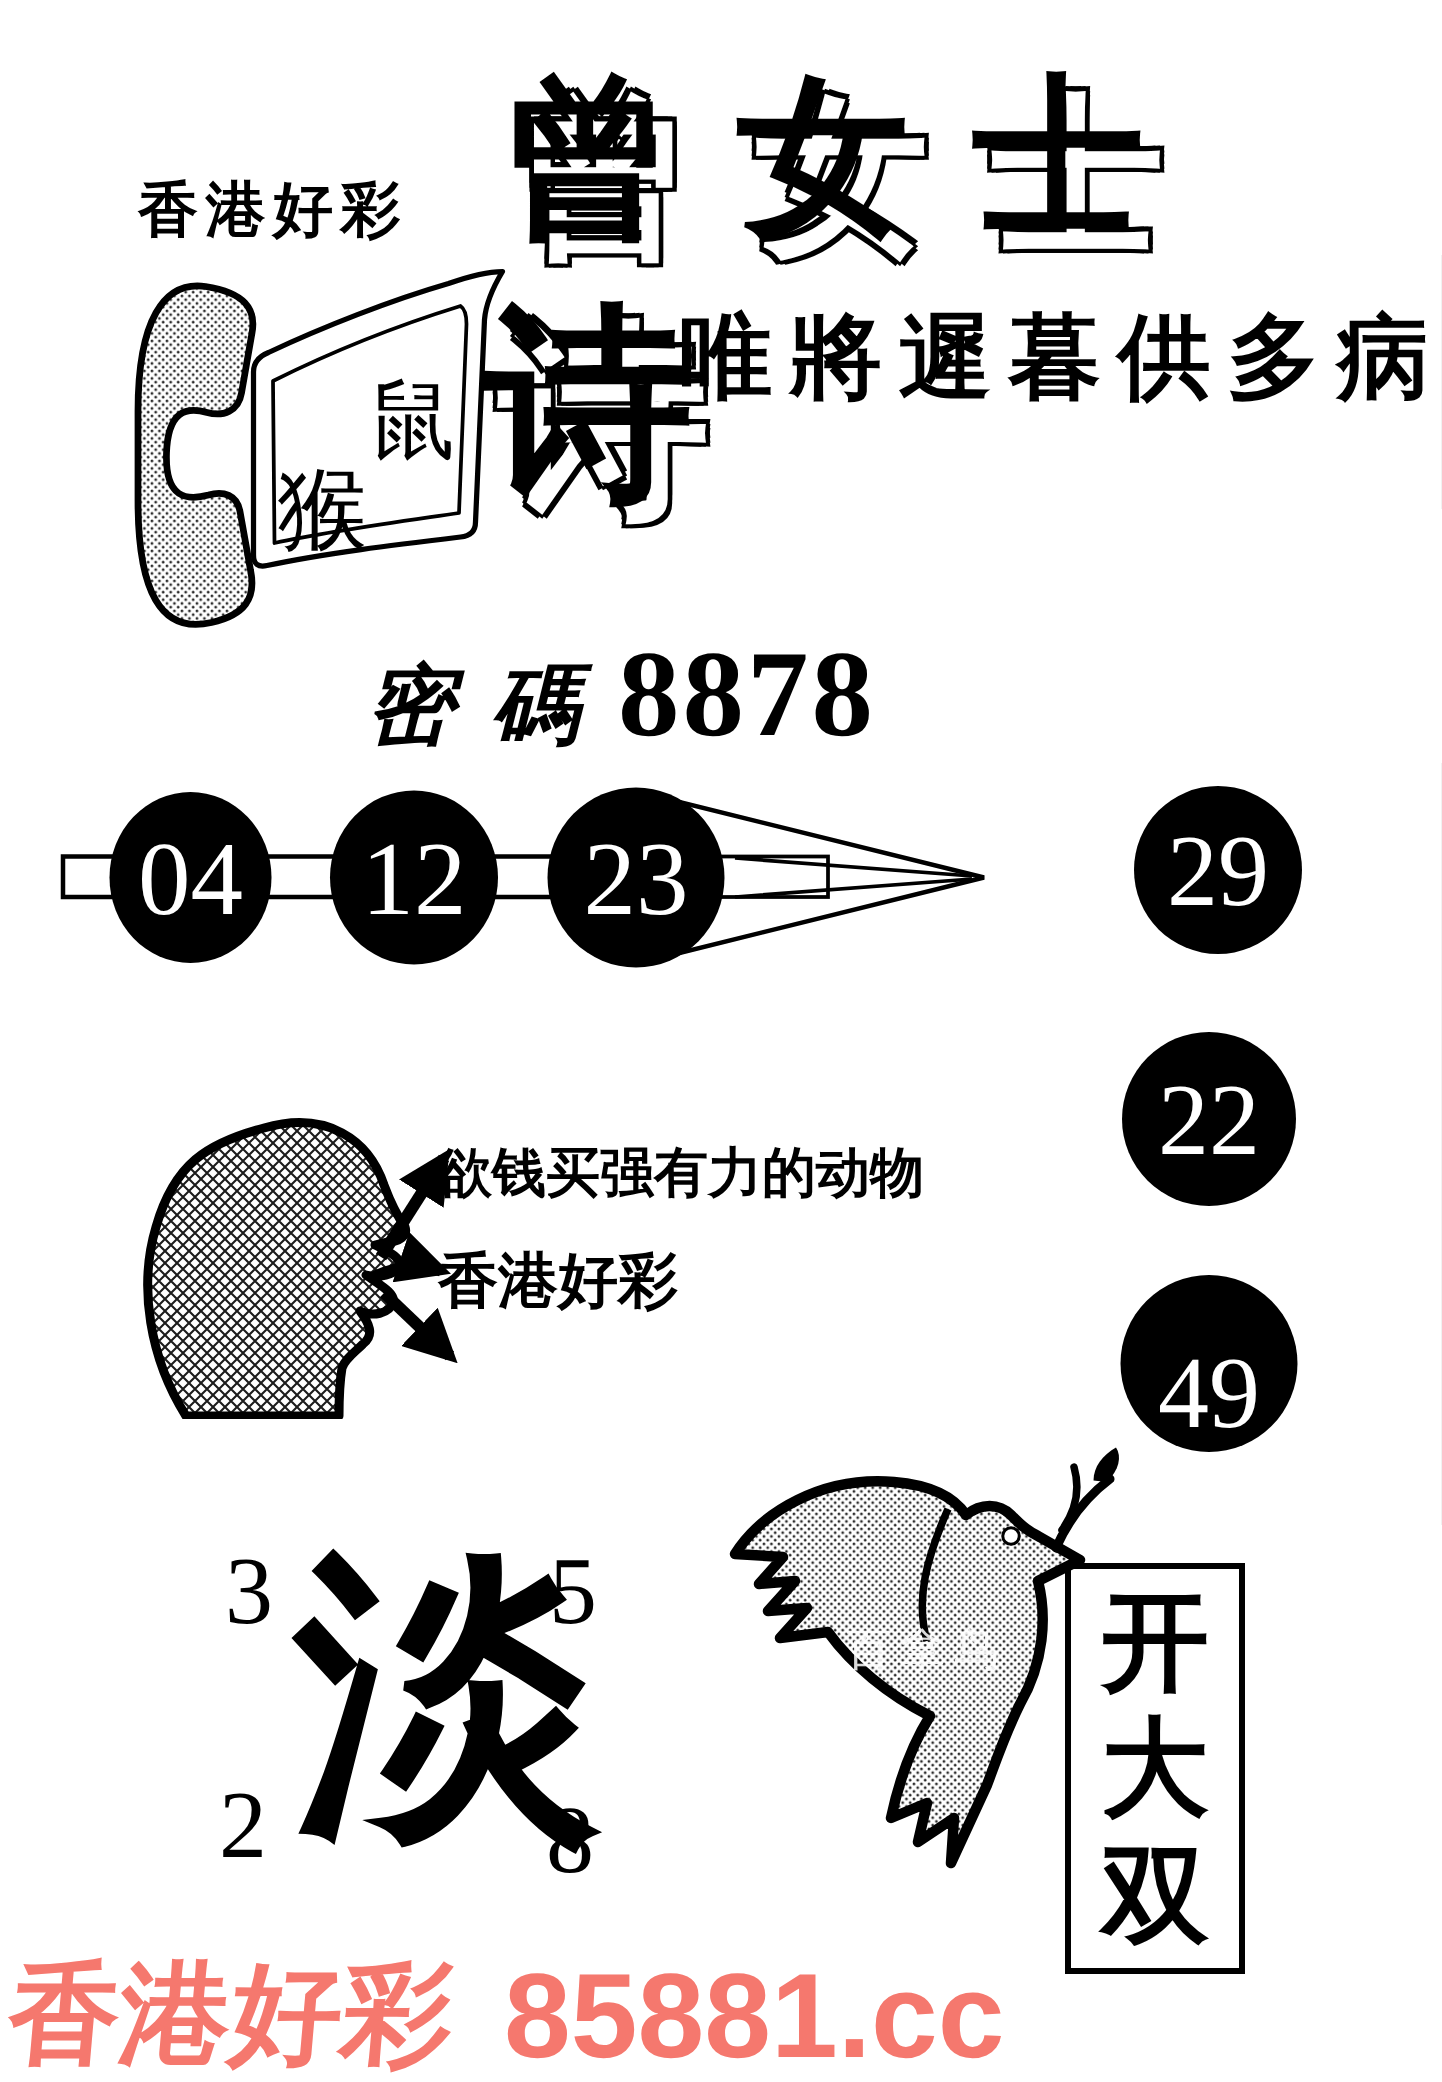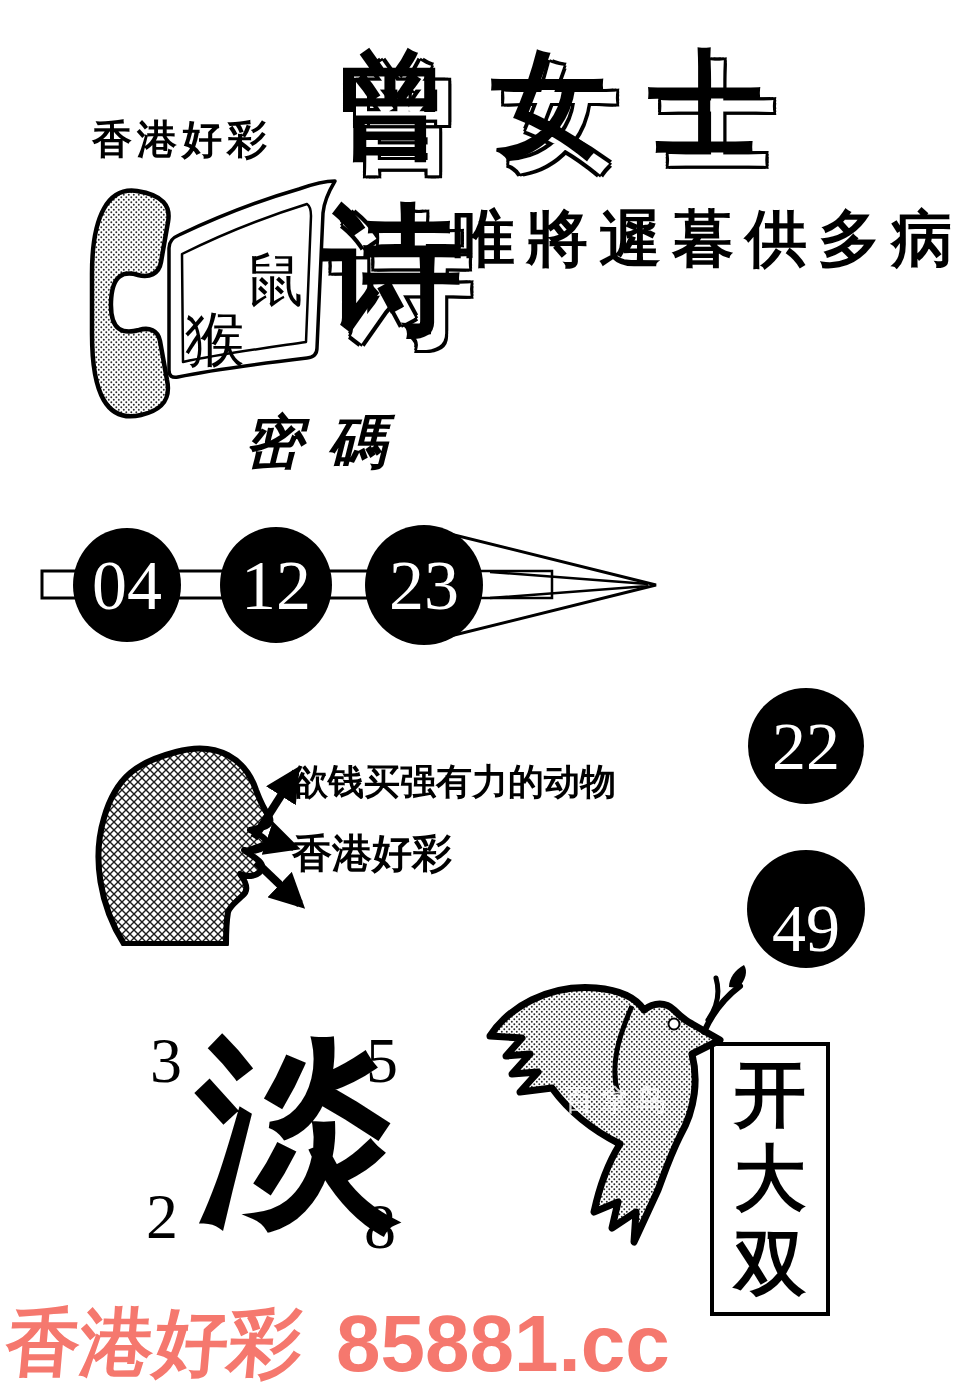--- a/index.html
+++ b/index.html
@@ -29,21 +29,21 @@
   .title-wrap .layer.shadow{transform:translate(13px,13px);}
   .shi-wrap{left:322px;top:202px;}
   .shi-wrap .layer{font-size:140px;}
   .shi-wrap .layer.shadow{transform:translate(11px,11px);}
 
   
   .poem{left:453px;top:199px;font-size:62px;letter-spacing:11px;font-weight:600;line-height:80px;white-space:nowrap;}
 
   
   .password{left:244px;top:404px;display:flex;align-items:baseline;white-space:nowrap;}
-  .password-label{font-size:58px;font-weight:900;letter-spacing:26px;font-style:italic;}
+  .password-label{font-size:58px;font-weight:900;letter-spacing:26px;font-style:italic;margin-top:28px;}
   .password-value{font-size:82px;font-weight:600;letter-spacing:2px;}
 
   
   .chain-svg{left:38px;top:520px;}
   .chain-num{font-family:"Liberation Serif", serif;font-size:70px;fill:#fff;}
 
   
   .side-circle{
     border-radius:50%;background:#000;color:#fff;
     display:flex;align-items:center;justify-content:center;
@@ -134,35 +134,39 @@
     <span class="layer shadow" aria-hidden="true">诗</span>
     <span class="layer main">诗</span>
   </div>
 
   <div class="abs poem">
     <div>唯將遲暮供多病</div>
   </div>
 
   <div class="abs password">
     <span class="password-label">密碼</span>
+    <span class="password-value">8878</span>
   </div>
 
   <svg class="abs chain-svg" width="630" height="130" viewBox="0 0 630 130">
     <rect x="4" y="51" width="496" height="27" fill="#fff" stroke="#000" stroke-width="3"></rect>
     <polygon points="388,8 618,65 388,122" fill="#fff" stroke="#000" stroke-width="3"></polygon>
     <rect x="432" y="51" width="82" height="27" fill="#fff" stroke="#000" stroke-width="2.5"></rect>
     <path d="M452,52 L610,64 M452,78 L610,66" stroke="#000" stroke-width="2.5" fill="none"></path>
     <ellipse cx="89" cy="65" rx="54" ry="57" fill="#000"></ellipse>
     <ellipse cx="238" cy="65" rx="56" ry="58" fill="#000"></ellipse>
     <ellipse cx="386" cy="65" rx="59" ry="60" fill="#000"></ellipse>
     <text class="chain-num" x="89" y="89" text-anchor="middle">04</text>
     <text class="chain-num" x="238" y="89" text-anchor="middle">12</text>
     <text class="chain-num" x="386" y="89" text-anchor="middle">23</text>
   </svg>
 
+  <div class="abs side-circle c29">
+    <span>29</span>
+  </div>
   <div class="abs side-circle c32">
     <span>22</span>
   </div>
   <div class="abs side-circle c49">
     <span>49</span>
   </div>
 
   <svg class="abs head-svg" width="215" height="208" viewBox="0 0 215 208">
     <path d="M98,14 C140,2 168,22 178,52 C181,60 185,70 192,80 C194,86 188,90 180,90
              L172,92 C180,96 190,100 188,106 C186,112 174,114 166,112

